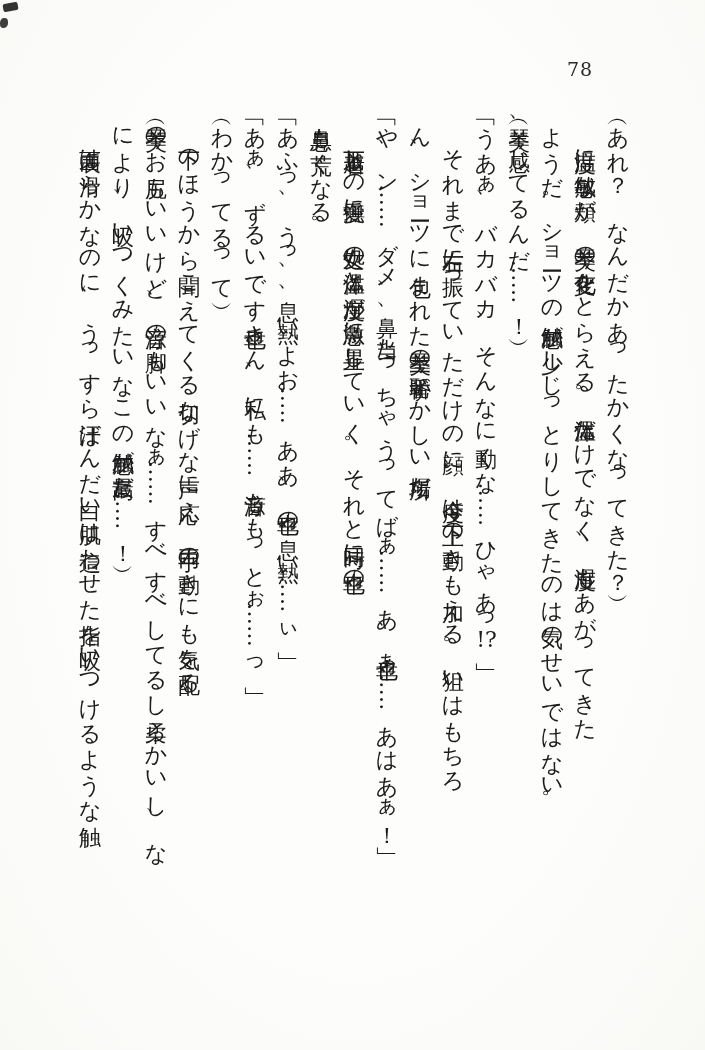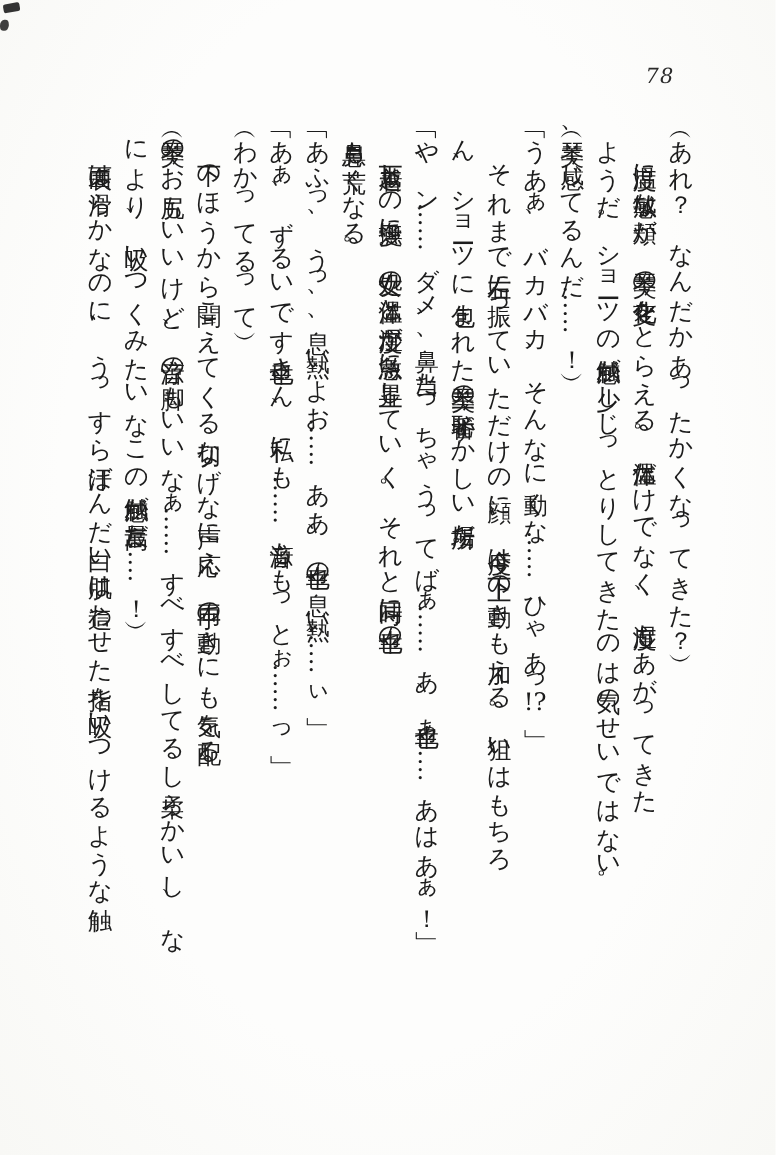--- a/index.html
+++ b/index.html
@@ -14,25 +14,24 @@
     background: radial-gradient(ellipse at 50% 45%, #fdfdfc 60%, #f8f8f5 100%);
     font-family: "DejaVu Serif", "Liberation Serif", serif;
   }
   .page {
     position: absolute;
     inset: 0;
   }
   .page-number {
     position: absolute;
     top: 58px;
-    left: 580px;
+    left: 560px;
     width: 40px;
     text-align: center;
     font-size: 19px;
-    font-style: italic;
     color: #2a2a2a;
     letter-spacing: 1px;
   }
   .text-block {
     position: absolute;
     top: 112px;
     right: 70px;
     height: 842px;
     writing-mode: vertical-rl;
     text-orientation: mixed;

